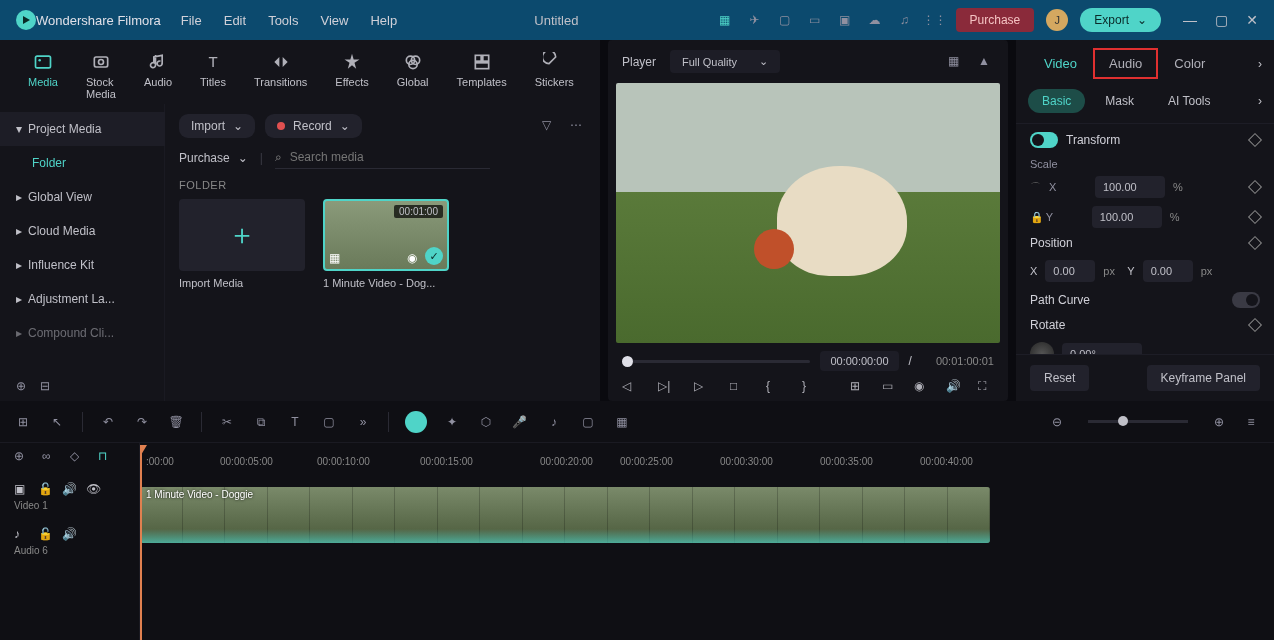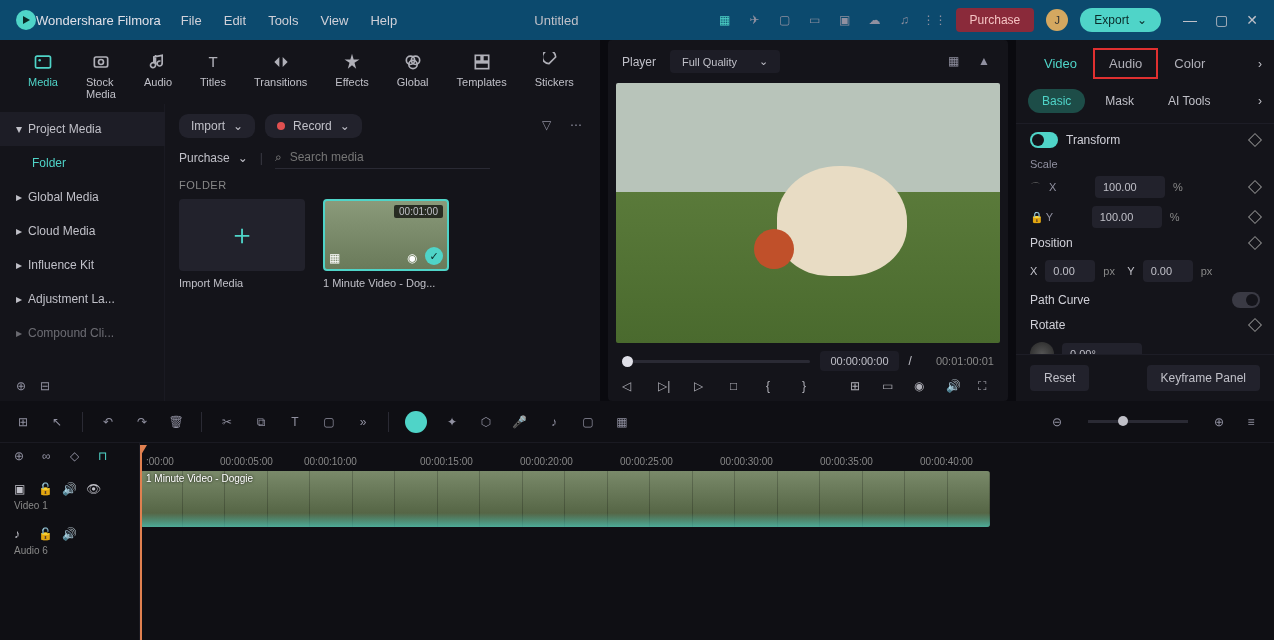--- a/index.html
+++ b/index.html
@@ -125,21 +125,21 @@
 .track-head { height: 50px; padding: 6px 14px; display: flex; flex-direction: column; justify-content: center; gap: 4px; }
 .track-head .th-row { display: flex; gap: 10px; align-items: center; }
 .track-head .th-icon { width: 14px; height: 14px; }
 .track-head .tname { font-size: 10px; color: #888; }
 
 .tl-right { flex: 1; position: relative; overflow: hidden; }
 .ruler { height: 28px; display: flex; align-items: flex-end; padding-bottom: 4px; position: relative; }
 .ruler .tick { position: absolute; font-size: 10px; color: #888; }
 .playhead { position: absolute; left: 0px; top: 2px; bottom: 0; width: 2px; background: #e08050; z-index: 10; }
 .playhead::before { content: ''; position: absolute; top: 0; left: -5px; width: 12px; height: 10px; background: #e08050; clip-path: polygon(0 0, 100% 0, 50% 100%); }
-.video-track { height: 60px; margin-top: 0; position: relative; }
+.video-track { height: 60px; margin-top: 16px; position: relative; }
 .clip { position: absolute; left: 0; width: 850px; height: 56px; background: #2a3a2e; border-radius: 3px; overflow: hidden; display: flex; }
 .clip .frame { flex: 1; background: linear-gradient(#7a8a6a, #4a5a3a); border-right: 1px solid rgba(0,0,0,0.2); min-width: 40px; }
 .clip .clipname { position: absolute; top: 2px; left: 6px; font-size: 10px; color: #fff; z-index: 2; text-shadow: 0 0 3px #000; }
 .clip .wave { position: absolute; bottom: 0; left: 0; right: 0; height: 14px; background: linear-gradient(to top, #4fd4c8aa, transparent); }
 .audio-track { height: 40px; margin-top: 6px; }
 svg { display: block; }
 </style>
 </head>
 <body>
 
@@ -251,21 +251,21 @@
         <div class="sidebar">
           <div class="side-item active">
               <span>▾</span>
               <span>Project Media</span>
             </div>
           <div class="side-item folder">
               <span>Folder</span>
             </div>
           <div class="side-item">
               <span>▸</span>
-              <span>Global Media</span>
+              <span>Global View</span>
             </div>
           <div class="side-item">
               <span>▸</span>
               <span>Cloud Media</span>
             </div>
           <div class="side-item">
               <span>▸</span>
               <span>Influence Kit</span>
             </div>
           <div class="side-item">
@@ -505,23 +505,23 @@
           <span class="th-icon">🔊</span>
         </div>
         <span class="tname">Audio 6</span>
       </div>
     </div>
     <div class="tl-right">
       <div class="playhead"></div>
       <div class="ruler">
         <span class="tick" style="left:6px">:00:00</span>
         <span class="tick" style="left:80px">00:00:05:00</span>
-        <span class="tick" style="left:164px">00:00:10:00</span>
+        <span class="tick" style="left:177px">00:00:10:00</span>
         <span class="tick" style="left:280px">00:00:15:00</span>
-        <span class="tick" style="left:380px">00:00:20:00</span>
+        <span class="tick" style="left:400px">00:00:20:00</span>
         <span class="tick" style="left:480px">00:00:25:00</span>
         <span class="tick" style="left:580px">00:00:30:00</span>
         <span class="tick" style="left:680px">00:00:35:00</span>
         <span class="tick" style="left:780px">00:00:40:00</span>
       </div>
       <div class="video-track">
         <div class="clip">
           <span class="clipname">1 Minute Video - Doggie</span>
           <div class="frame"></div>
             <div class="frame"></div>

